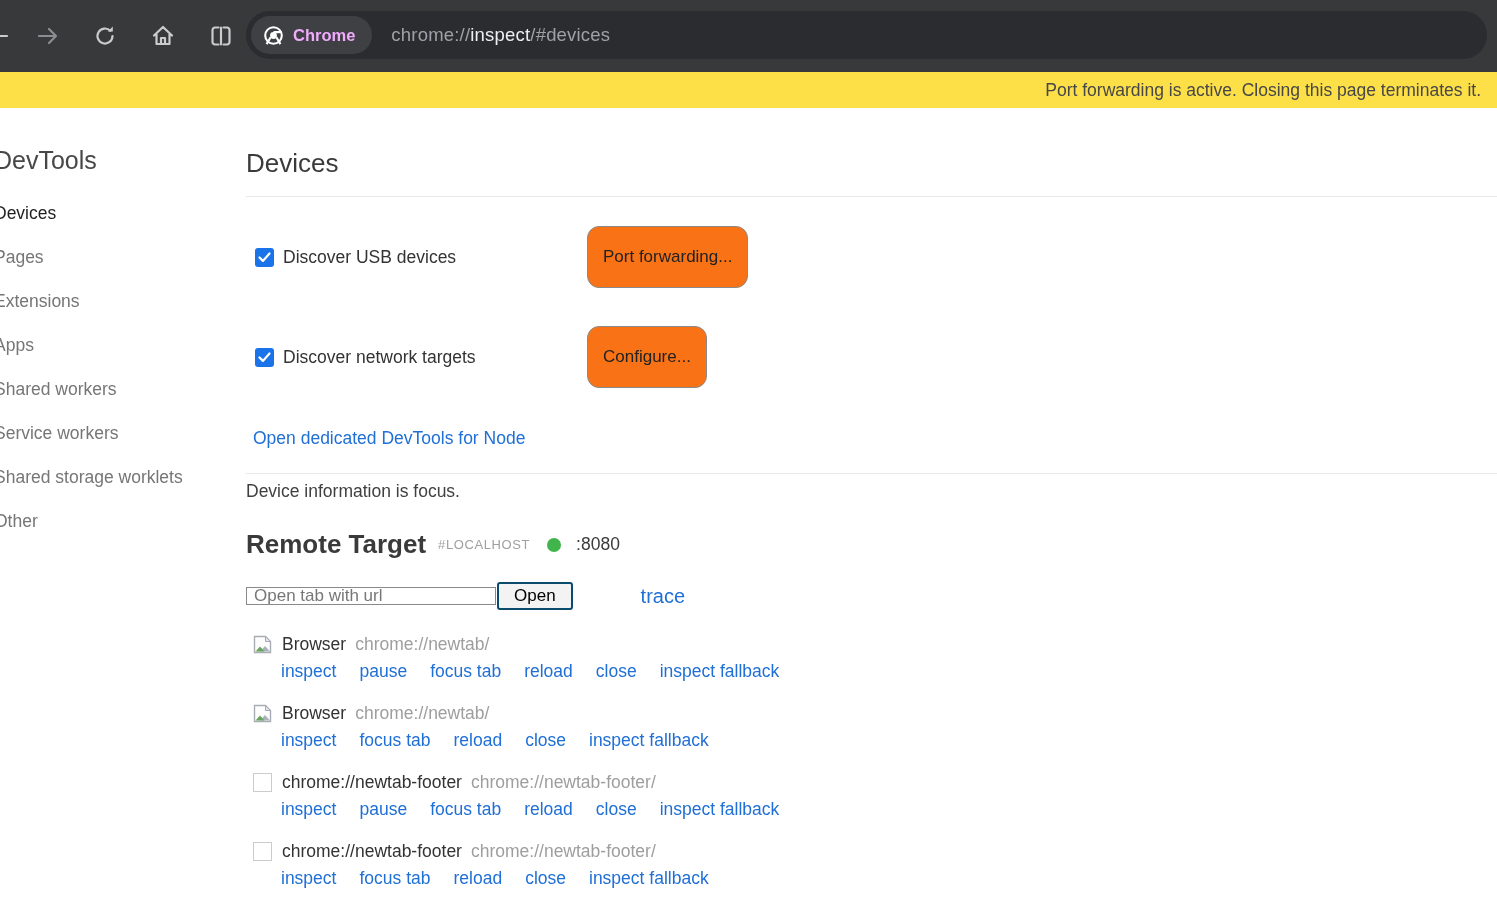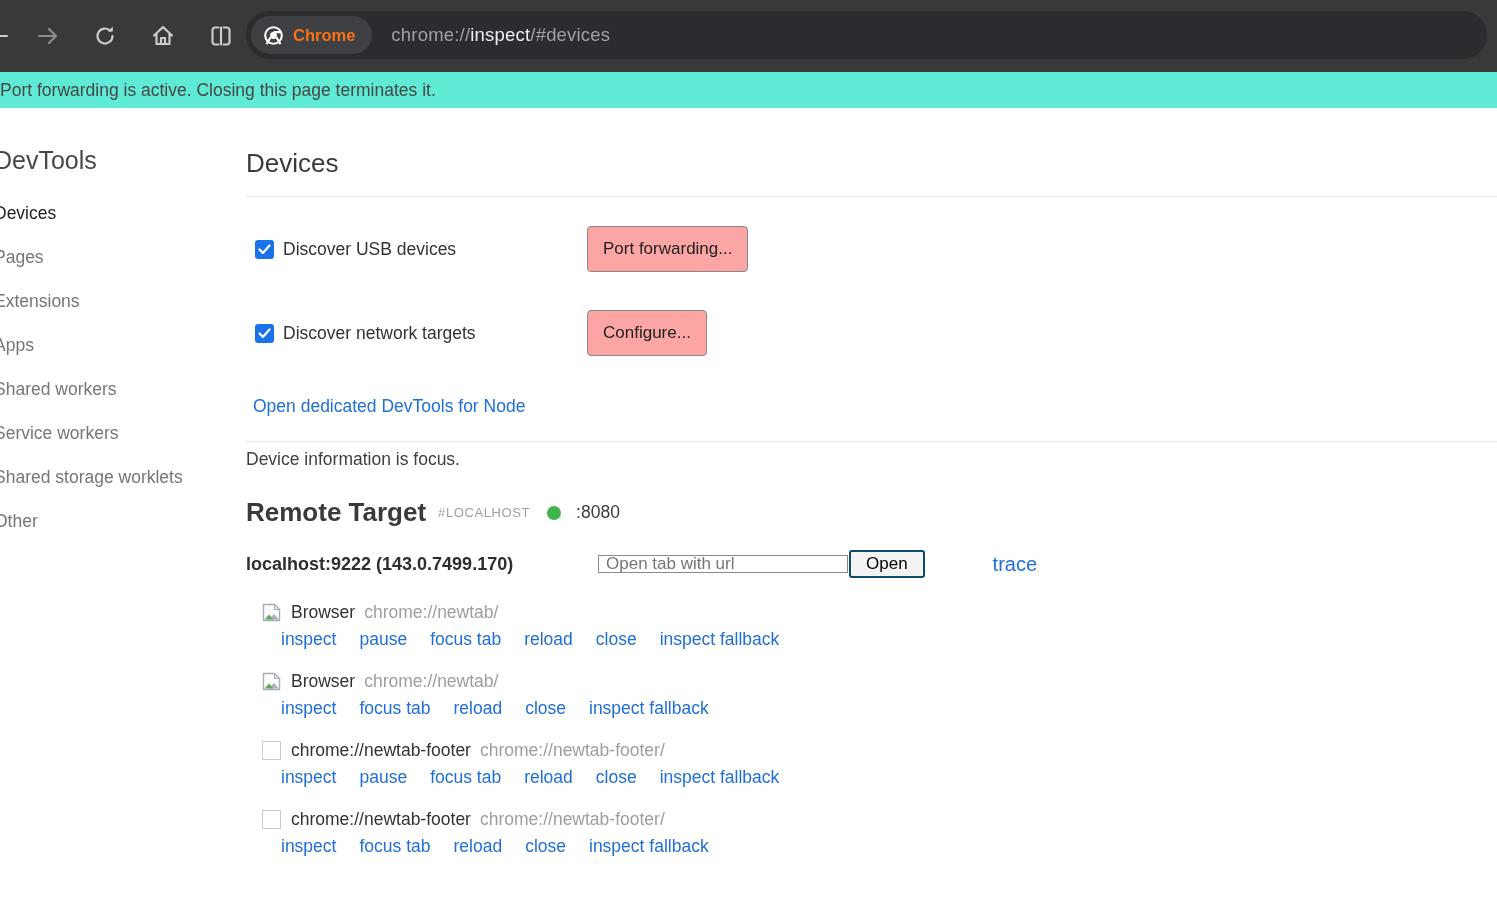--- a/index.html
+++ b/index.html
@@ -14,28 +14,28 @@
   .back-btn { margin-left:-15px; }          
   .fwd-btn { margin-left:24px; }
   .reload-btn { margin-left:31px; }
   .home-btn { margin-left:32px; }
   .split-btn { margin-left:32px; }
 
   .omnibox { position:absolute; left:246px; right:10px; top:11px; height:48px;
     background:#2b2c2f; border-radius:24px; display:flex; align-items:center; }
   .chip { height:38px; margin-left:5px; padding:0 17px 0 12px; background:#3f4043;
     border-radius:19px; display:flex; align-items:center; }
-  .chip-label { color:#f97316; font-weight:bold; font-size:16.5px; margin-left:9px; }
+  .chip-label { color:#f0abfc; font-weight:bold; font-size:16.5px; margin-left:9px; }
   .url { margin-left:19px; font-size:18.5px; letter-spacing:0.2px;text-align:center; }
   .url .dim { color:#9da2a8; }
   .url .host { color:#eceef0; }
 
   
-  .banner { height:36px; background:#5eead4; color:#474747; font-size:17.5px;
-    line-height:36px; padding-right:16px; }
+  .banner { height:36px; background:#fde047; color:#474747; font-size:17.5px;
+    line-height:36px; text-align:right; padding-right:16px; }
 
   
   .page { display:flex; background:#fff; }
 
   .sidebar { width:252px; flex-shrink:0; margin-left:-6px; padding-top:38px; }
   .sidebar-title { font-size:25px; color:#474747; }
   .sidebar-list { list-style:none; margin-top:28px; }
   .sidebar-list li { font-size:17.5px; line-height:20px; margin-bottom:24px;
     color:#767676; cursor:pointer; }
   .sidebar-list li.active { color:#1f1f1f; }
@@ -44,22 +44,22 @@
   .content h1 { font-size:26px; font-weight:400; color:#3a3a3a; margin:40px 0 17px 0; }
   hr { border:none; border-top:1px solid #e9e9e9; }
 
   .discover-row { display:flex; align-items:center; margin-left:9px; }
   .row-usb { margin-top:29px; }
   .row-net { margin-top:38px; }
   .checkbox { width:19px; height:19px; background:#1a73e8; border-radius:3px;
     display:flex; align-items:center; justify-content:center; flex-shrink:0; }
   .discover-label { font-size:17.5px; color:#333; margin-left:9px; width:304px; }
   .gray-btn { font-family:"Liberation Sans", sans-serif; font-size:17px; color:#222;
-    background:#fca5a5; border:1px solid #8a8a8a; border-radius:4px;
-    padding:12px 15px; cursor:pointer; }
+    background:#f97316; border:1px solid #8a8a8a; border-radius:12px;
+    padding:20px 15px; cursor:pointer; }
 
   a, .link { color:#1f6fd6; text-decoration:none; cursor:pointer; }
   .node-link { display:inline-block; margin:40px 0 0 7px; font-size:17.5px; }
   .hr2 { margin-top:24px; }
   .stale { margin-top:7px; font-size:17.5px; color:#3f3f3f; }
 
   .remote-header { display:flex; align-items:center; margin-top:27px; }
   .remote-header h2 { font-size:26px; font-weight:700; color:#3a3a3a; }
   .remote-sub { margin-left:12px; font-size:13px; color:#a0a0a0; letter-spacing:0.6px; }
   .status-dot { width:14px; height:14px; border-radius:50%; background:#41b54b;
@@ -71,21 +71,21 @@
   .url-input { width:250px; height:18px; border:1px solid #8a8a8a; font-size:17px;
     padding:0 7px; font-family:"Liberation Sans", sans-serif; color:#222; }
   .url-input::placeholder { color:#777; }
   .open-btn { margin-left:1px; font-size:17px; padding:2px 15px; background:#f3f3f3;
     border:2px solid #0c4a6e; border-radius:3px; font-family:"Liberation Sans", sans-serif;
     cursor:pointer; }
   .trace-link { margin-left:68px; font-size:20px; }
 
   .targets { margin-top:24px; }
   .target { margin-bottom:21px; }
-  .target-head { display:flex; align-items:center; margin-left:16px; }
+  .target-head { display:flex; align-items:center; margin-left:7px; }
   .favicon { width:19px; height:19px; display:flex; align-items:center;
     justify-content:center; flex-shrink:0; }
   .favicon.blank { border:1px solid #cccccc; background:#fff; }
   .target-name { font-size:17.5px; color:#333; margin-left:10px; }
   .target-url { font-size:17.5px; color:#9e9e9e; margin-left:9px; }
   .target-actions { margin:6px 0 0 35px; display:flex; gap:23px; font-size:17.5px; }
 </style>
 </head>
 <body>
 
@@ -180,21 +180,20 @@
     <div class="stale">Device information is focus.</div>
 
     <div class="remote-header">
       <h2>Remote Target</h2>
       <span class="remote-sub">#LOCALHOST</span>
       <span class="status-dot"></span>
       <span class="remote-port">:8080</span>
     </div>
 
     <div class="open-row">
-      <span class="host-label">localhost:9222 (143.0.7499.170)</span>
       <input class="url-input" type="text" placeholder="Open tab with url" style="">
       <button class="open-btn">Open</button>
       <a class="trace-link" href="#">trace</a>
     </div>
 
     <div class="targets">
   <div class="target">
     <div class="target-head">
       <span class="favicon page">
         <svg width="19" height="19" viewBox="0 0 19 19">

